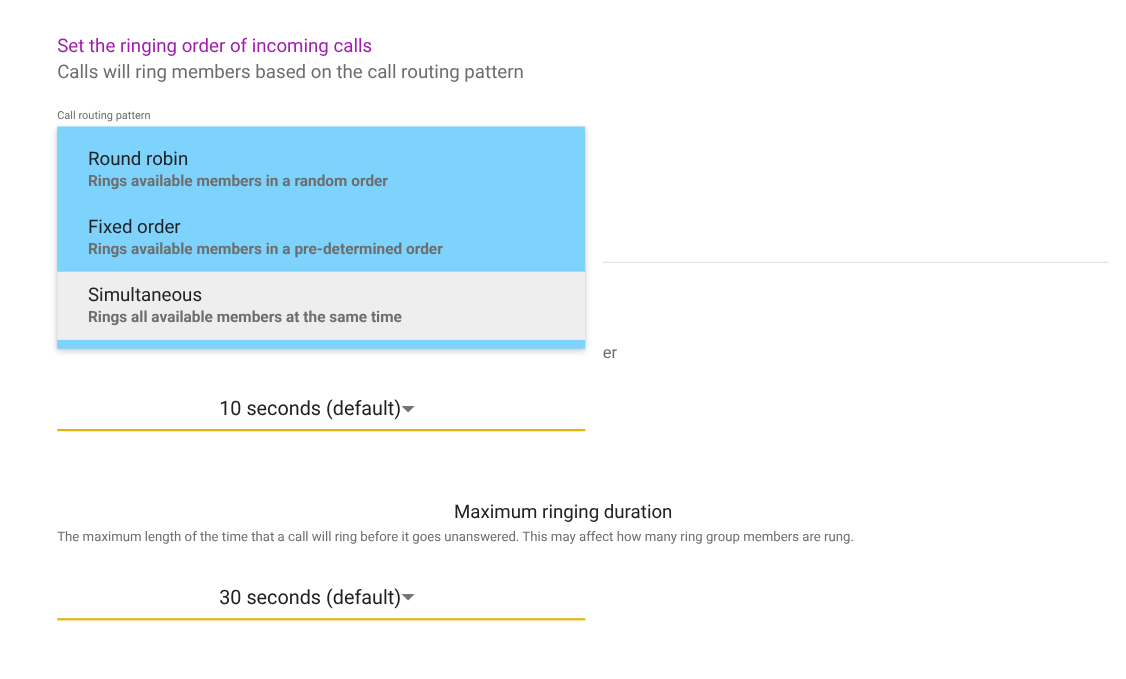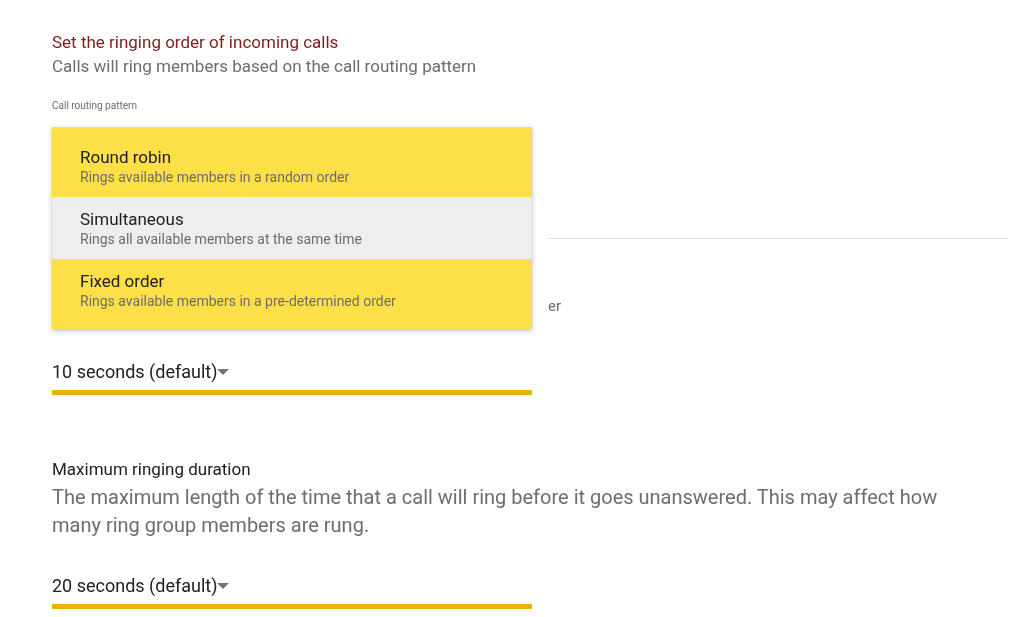--- a/index.html
+++ b/index.html
@@ -10,91 +10,91 @@
     body {
       font-family: 'Roboto', 'Helvetica Neue', Arial, sans-serif;
       background: #fff;
       color: #202124;
       padding: 32px 52px;
       width: 1024px;
       position: relative;
     }
     .section-heading {
       font-size: 17px;
-      color: #7f1d1d;
+      color: #a21caf;
       font-weight: 400;
       margin-bottom: 4px;
     }
     .section-subtext {
       font-size: 17px;
       color: #6d6d6d;
       font-weight: 400;
       margin-bottom: 24px;
     }
     .field-label {
       font-size: 10px;
       color: #6d6d6d;
       margin-bottom: 0px;
     }
     .dropdown-container {
       position: relative;
       width: 480px;
     }
     .dropdown-menu {
       position: absolute;
-      top: 16px;
+      top: 4px;
       left: 0;
       width: 480px;
-      background: #fde047;
+      background: #7dd3fc;
       box-shadow: 0 2px 6px rgba(0,0,0,0.2), 0 1px 2px rgba(0,0,0,0.1);
       z-index: 10;
       padding: 8px 0;
     }
     .dropdown-option {
       padding: 12px 28px;
       cursor: pointer;
     }
     .dropdown-option.selected {
       background: #eeeeee;
     }
     .option-title {
       font-size: 17px;
       color: #202124;
       font-weight: 400;
       margin-bottom: 2px;
     }
     .option-desc {
       font-size: 14px;
       color: #6d6d6d;
-      font-weight: 400;
+      font-weight: 700;
     }
     .dropdown-placeholder {
       height: 210px;
     }
     .behind-text {
       font-size: 15px;
       color: #6d6d6d;
       position: absolute;
       left: 548px;
-      top: 297px;
+      top: 311px;
     }
     .hr-line {
       border: none;
       border-top: 1px solid #e0e0e0;
       position: absolute;
       left: 548px;
       top: 238px;
       width: 460px;
     }
     .select-field {
       display: flex;
-      justify-content: flex-start;
+      justify-content: center;
       align-items: center;
       width: 480px;
-      border-bottom: 5px solid #eab308;
+      border-bottom: 2px solid #eab308;
       padding: 2px 0 8px 0;
       cursor: pointer;
       margin-top: 4px;
     }
     .select-value {
       font-size: 18px;
       color: #202124;
       font-weight: 400;
     }
     .caret {
@@ -107,23 +107,24 @@
     }
     .section-2 {
       margin-top: 38px;
     }
     .max-duration-heading {
       font-size: 17px;
       color: #202124;
       font-weight: 400;
       margin-top: 64px;
       margin-bottom: 4px;
+      text-align: center;
     }
     .max-duration-desc {
-      font-size: 20px;
+      font-size: 12px;
       color: #6d6d6d;
       font-weight: 400;
       margin-bottom: 34px;
       max-width: 940px;
       line-height: 1.4;
     }
   </style>
 </head>
 <body>
 
@@ -131,41 +132,41 @@
 <div class="section-subtext">Calls will ring members based on the call routing pattern</div>
 
 <div class="field-label">Call routing pattern</div>
 
 <div class="dropdown-container">
   <div class="dropdown-menu">
     <div class="dropdown-option">
       <div class="option-title">Round robin</div>
       <div class="option-desc">Rings available members in a random order</div>
     </div>
+    <div class="dropdown-option">
+      <div class="option-title">Fixed order</div>
+      <div class="option-desc">Rings available members in a pre-determined order</div>
+    </div>
     <div class="dropdown-option selected">
       <div class="option-title">Simultaneous</div>
       <div class="option-desc">Rings all available members at the same time</div>
-    </div>
-    <div class="dropdown-option">
-      <div class="option-title">Fixed order</div>
-      <div class="option-desc">Rings available members in a pre-determined order</div>
     </div>
   </div>
   <div class="dropdown-placeholder"></div>
 </div>
 
 <hr class="hr-line">
 <span class="behind-text">er</span>
 
 <div class="section-2">
   <div class="select-field">
     <span class="select-value">10 seconds (default)</span>
     <span class="caret"></span>
   </div>
 </div>
 
 <div class="max-duration-heading">Maximum ringing duration</div>
 <div class="max-duration-desc">The maximum length of the time that a call will ring before it goes unanswered. This may affect how many ring group members are rung.</div>
 
 <div class="select-field">
-  <span class="select-value">20 seconds (default)</span>
+  <span class="select-value">30 seconds (default)</span>
   <span class="caret"></span>
 </div>
 
 </body></html>

